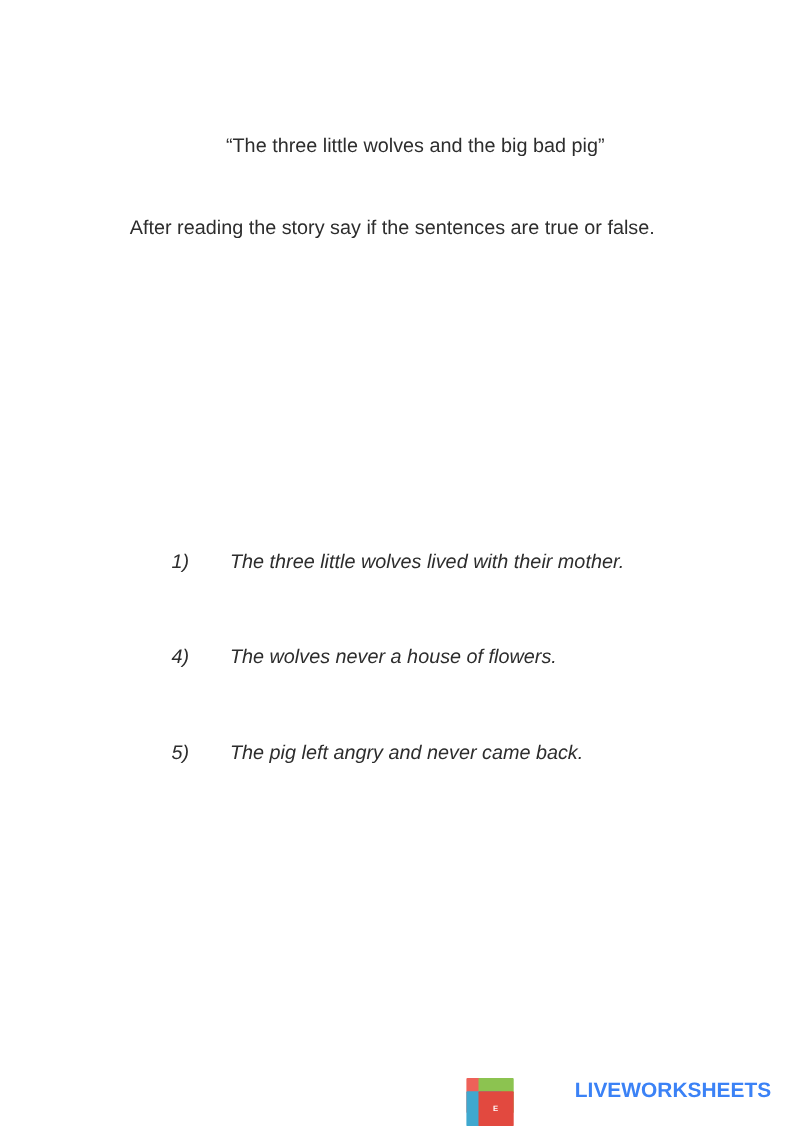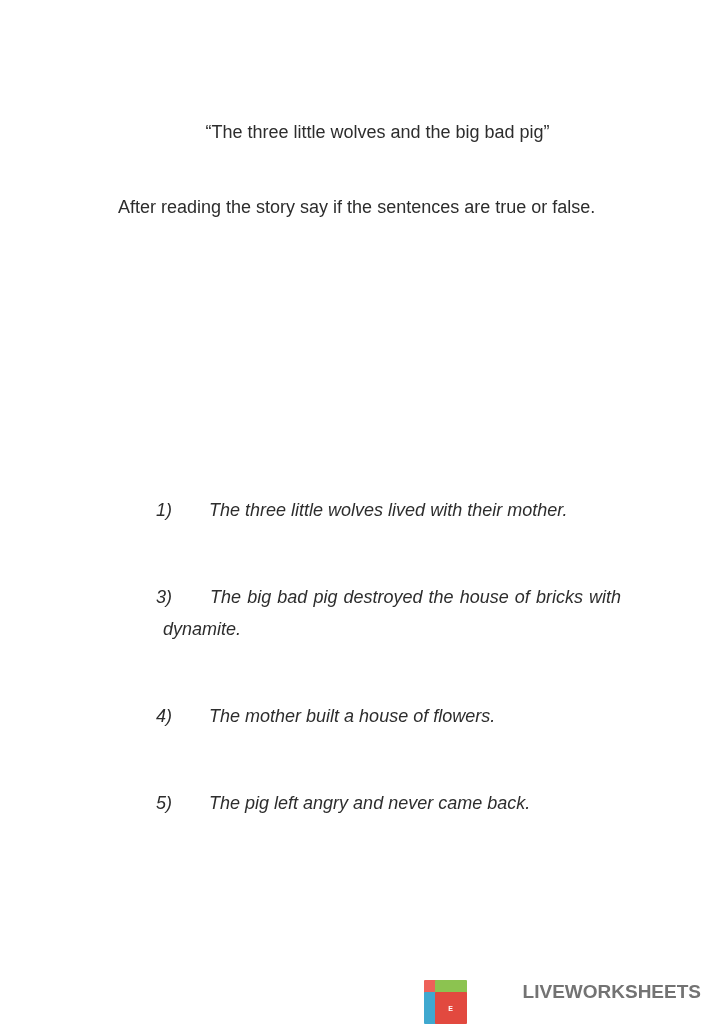--- a/index.html
+++ b/index.html
@@ -89,28 +89,27 @@
 <body>
 
 <div class="page">
 
   <div class="title">“The three little wolves and the big bad pig”</div>
 
   <p class="instructions">After reading the story say if the sentences are true or false.</p>
 
   <div class="items">
     <div class="item"><span>1)</span> <span>The three little wolves lived with their mother.</span></div>
-    <div class="item"><span>3)</span> <span>The big bad pig destroyed the house of bricks with dynamite.</span></div>
-    <div class="item"><span>4)</span> <span>The mother built a house of flowers.</span></div>
+    <div class="item"><span>4)</span> <span>The wolves never a house of flowers.</span></div>
     <div class="item"><span>5)</span> <span>The pig left angry and never came back.</span></div>
   </div>
 
   <div class="logo">
     <span class="logo-grid">
       <span class="tile" style="background: rgb(238, 97, 89);">L</span>
       <span class="tile" style="background: rgb(140, 195, 80);">I</span>
       <span class="tile" style="background: rgb(63, 168, 207);">V</span>
       <span class="tile" style="background: rgb(226, 73, 63);">E</span>
     </span>
-    <span class="logo-text" style="color: #737373; margin-left: 44px;">LIVEWORKSHEETS</span>
+    <span class="logo-text" style="color: #3b82f6; margin-left: 44px;">LIVEWORKSHEETS</span>
   </div>
 
 </div>
 
 </body></html>

